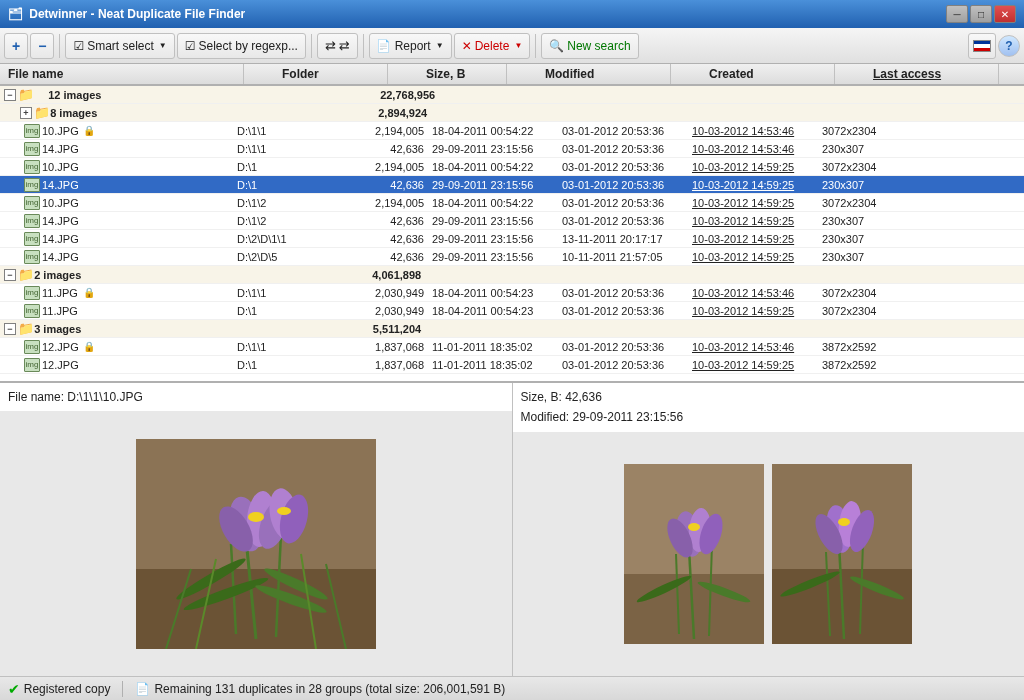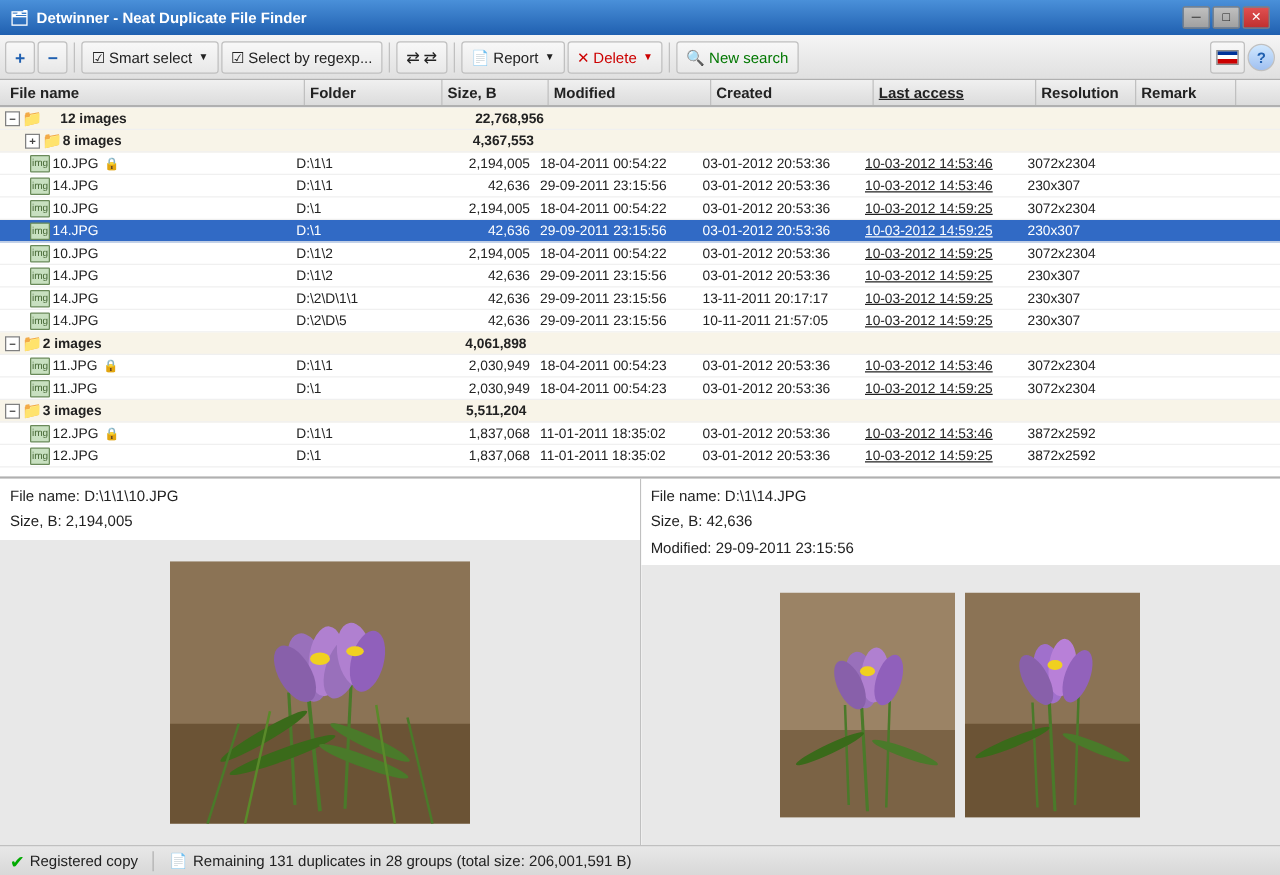--- a/index.html
+++ b/index.html
@@ -51,20 +51,21 @@
       background: linear-gradient(to bottom, #f0f0f0, #dcdcdc);
       border-bottom: 2px solid #b0b0b0;
       height: 22px;
       display: flex;
       align-items: center;
       padding: 0 0 0 4px;
       flex-shrink: 0;
       color: #222;
       font-weight: bold;
       font-size: 11px;
+      gap: 34px;
     }
     .col-header {
       padding: 0 4px;
       border-right: 1px solid #c0c0c0;
       height: 100%;
       display: flex;
       align-items: center;
       overflow: hidden;
     }
 
@@ -264,21 +265,21 @@
     <div class="cell w-folder"></div>
     <div class="cell w-size">22,768,956</div>
   </div>
 
   <div class="file-row group">
     <div style="width:16px;"></div>
     <span class="expander">+</span>
     <span class="folder-icon">📁</span>
     <div class="cell w-name" style="width:190px;">8 images</div>
     <div class="cell w-folder"></div>
-    <div class="cell w-size">4,367,553</div>
+    <div class="cell w-size">2,894,924</div>
   </div>
 
   <div id="group1-files">
       <div class="file-row">
       <div style="width:20px;flex-shrink:0;"></div>
       <div class="file-icon" style="background:#c8e0c0;border-color:#6a8a5a;color:#446633;">img</div>
       <div class="cell w-name" style="width:195px;display:flex;align-items:center;gap:2px;">
         10.JPG<span style="color:#d4a840;font-size:10px;margin-left:3px;">🔒</span>
       </div>
       <div class="cell w-folder">D:\1\1</div>
@@ -463,21 +464,20 @@
       <div class="cell w-resolution">3872x2592</div>
       <div class="cell w-remark"></div>
     </div>
     </div>
 </div>
 
 <div id="preview-area">
   <div class="preview-panel">
     <div class="preview-info">
       <div>File name:  D:\1\1\10.JPG</div>
-      <div>Size, B:     2,194,005</div>
     </div>
     <div class="preview-img-area">
       <svg width="240" height="210" viewBox="0 0 240 210">
 
         <rect width="240" height="210" fill="#8B7355"></rect>
 
         <rect y="130" width="240" height="80" fill="#6B5335"></rect>
 
         <line x1="120" y1="200" x2="110" y2="100" stroke="#4a7a2a" stroke-width="3"></line>
         <line x1="100" y1="195" x2="95" y2="105" stroke="#4a7a2a" stroke-width="2.5"></line>
@@ -501,21 +501,20 @@
 
         <line x1="60" y1="210" x2="80" y2="120" stroke="#5a8a2a" stroke-width="2"></line>
         <line x1="180" y1="210" x2="165" y2="115" stroke="#5a8a2a" stroke-width="2"></line>
         <line x1="30" y1="210" x2="55" y2="130" stroke="#4a7a2a" stroke-width="2"></line>
         <line x1="210" y1="210" x2="190" y2="125" stroke="#4a7a2a" stroke-width="2"></line>
       </svg>
     </div>
   </div>
   <div class="preview-panel">
     <div class="preview-info">
-      <div>File name:  D:\1\14.JPG</div>
       <div>Size, B:     42,636</div>
       <div>Modified:   29-09-2011 23:15:56</div>
     </div>
     <div class="preview-img-area" style="display:flex;gap:8px;padding:8px;">
 
       <svg width="140" height="180" viewBox="0 0 140 180">
         <rect width="140" height="180" fill="#9B8365"></rect>
         <rect y="110" width="140" height="70" fill="#7B6345"></rect>
         <line x1="70" y1="175" x2="65" y2="85" stroke="#4a7a2a" stroke-width="2.5"></line>
         <line x1="55" y1="170" x2="52" y2="90" stroke="#4a7a2a" stroke-width="2"></line>

